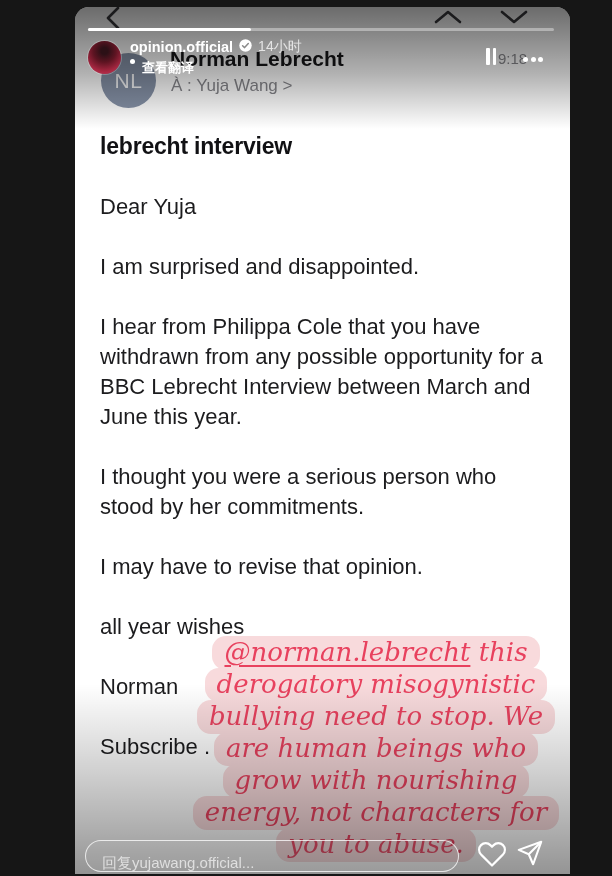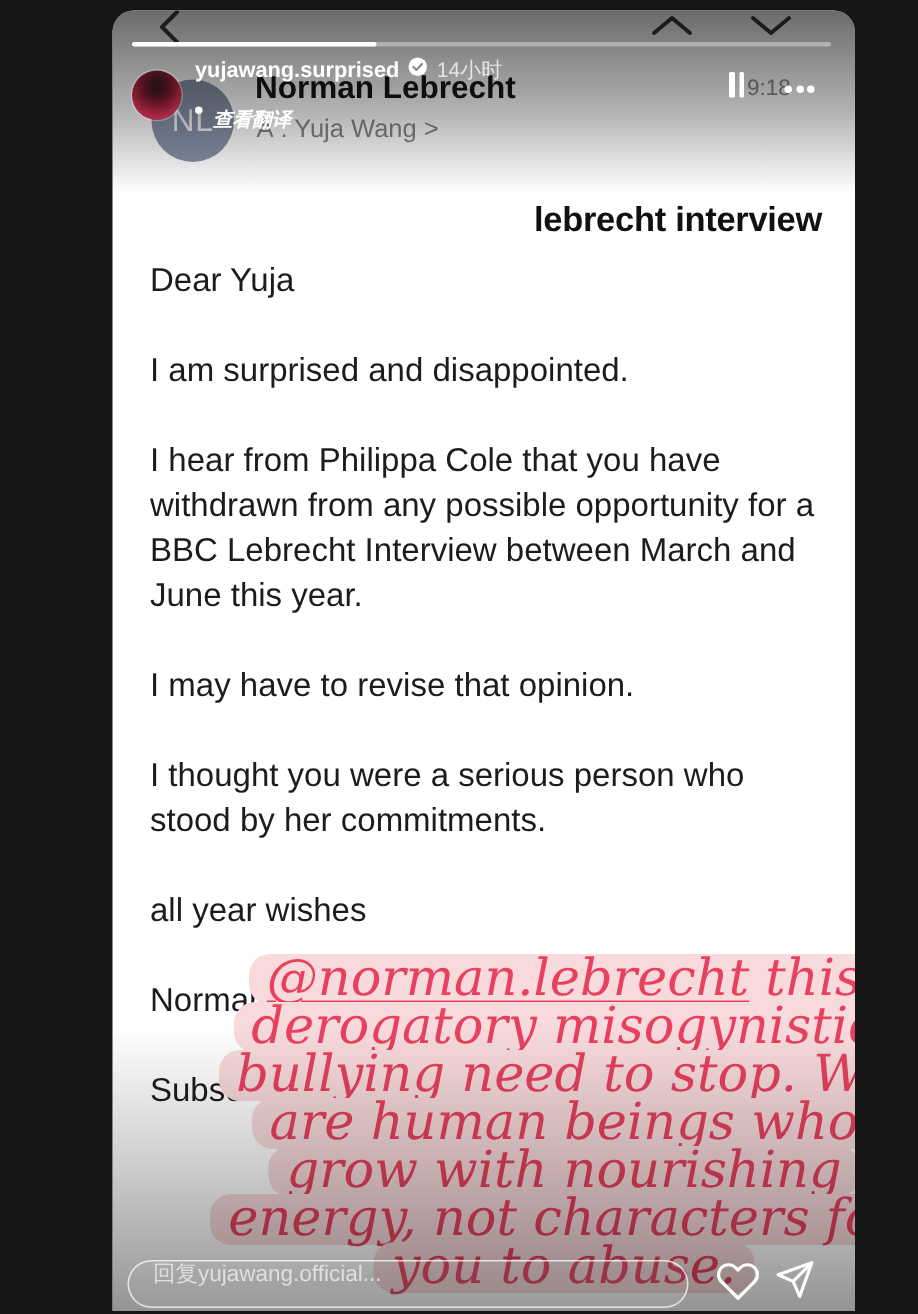--- a/index.html
+++ b/index.html
@@ -24,33 +24,33 @@
     position:absolute; left:26px; top:46px; width:55px; height:55px;
     border-radius:50%; background:#8591a6; color:#f4f5f7;
     display:flex; align-items:center; justify-content:center;
     font-size:21px; letter-spacing:.5px;
   }
   .sender-name { position:absolute; left:95px; top:40px; font-size:21px; font-weight:700; color:#161618; }
   .recipient   { position:absolute; left:96px; top:69px; font-size:17px; color:#86868b; }
   .email-time  { position:absolute; left:423px; top:43px; font-size:15px; color:#8a8a8e; }
 
   .email-body { position:absolute; left:25px; top:126px; width:448px; }
-  .email-subject { font-size:23px; font-weight:700; color:#111114; margin-bottom:12px; letter-spacing:-.2px;text-align:right; }
+  .email-subject { font-size:23px; font-weight:700; color:#111114; margin-bottom:32px; letter-spacing:-.2px; }
   .email-body p { font-size:22px; line-height:30px; margin-bottom:30px; white-space:pre-line; color:#1c1c1e; }
 
   
   .sticker {
     position:absolute; left:112px; top:631px; width:378px; z-index:2;
     display:flex; flex-direction:column; align-items:center;
   }
   .sticker .line {
     background:#f8dadc; color:#e8415e; border-radius:14px;
     padding:1px 12px 3px; margin-top:-2px;
     font-family:"DejaVu Serif", cursive; font-style:italic;
-    font-size:34px; line-height:30px; white-space:nowrap;
+    font-size:26px; line-height:30px; white-space:nowrap;
   }
   .sticker .mention { text-decoration:underline; text-underline-offset:4px; text-decoration-thickness:2px; }
 
   
   .scrim-top {
     position:absolute; left:0; top:0; width:100%; height:122px; z-index:3;
     background:linear-gradient(to bottom, rgba(0,0,0,.58), rgba(0,0,0,.30) 55%, rgba(0,0,0,0));
     pointer-events:none;
   }
   .scrim-bottom {
@@ -69,33 +69,33 @@
   .story-header { position:absolute; left:13px; top:31px; z-index:4; display:flex; align-items:center; }
   .story-avatar {
     width:33px; height:33px; border-radius:50%; flex:0 0 auto;
     background:radial-gradient(circle at 50% 30%, #2c1016 12%, #5e1422 40%, #a72741 72%, #c84160 100%);
     box-shadow:0 0 0 1px rgba(255,255,255,.25);
   }
   .story-header-text { margin-left:9px; }
   .username-row { display:flex; align-items:center; gap:6px; }
   .username { color:#ffffff; font-size:14.5px; font-weight:700; }
   .story-time { color:rgba(255,255,255,.75); font-size:14px; }
-  .translate-row { display:flex; align-items:flex-start; gap:7px; margin-top:15px;font-style:italic; }
+  .translate-row { display:flex; align-items:flex-start; gap:7px; margin-top:3px; }
   .translate-dot { width:5px; height:5px; border-radius:50%; background:#ffffff; }
   .translate-label { color:#ffffff; font-size:13px; font-weight:700; }
 
   .pause-icon { position:absolute; left:411px; top:41px; z-index:5; display:flex; gap:3px; }
   .pause-icon span { display:block; width:3.5px; height:17px; background:#ffffff; border-radius:1px; }
   .more-dots { position:absolute; left:448px; top:50px; z-index:5; display:flex; gap:2.5px; }
   .more-dots span { width:5px; height:5px; border-radius:50%; background:#ffffff; }
 
   .reply-bar {
     position:absolute; left:10px; top:833px; width:374px; height:32px; z-index:5;
     border:1.5px solid rgba(255,255,255,.75); border-radius:18px;
-    background:rgba(255,255,255,.05); display:flex; align-items:flex-start;
+    background:rgba(255,255,255,.05); display:flex; align-items:flex-end;
   }
   .reply-input {
     width:100%; background:transparent; border:none; outline:none;
     padding:0 16px; font-size:15px; color:#ffffff;
     font-family:"Liberation Sans", sans-serif;
   }
   .reply-input::placeholder { color:#dfdfdf; opacity:1; }
 
   .heart-btn { position:absolute; left:402px; top:832px; z-index:5; }
   .share-btn { position:absolute; left:440px; top:831px; z-index:5; }
@@ -131,23 +131,23 @@
       <div class="email-time">9:18</div>
 
       <div class="email-body">
         <div class="email-subject">lebrecht interview</div>
         <p>Dear Yuja</p>
         <p>I am surprised and disappointed.</p>
         <p>I hear from Philippa Cole that you have
 withdrawn from any possible opportunity for a
 BBC Lebrecht Interview between March and
 June this year.</p>
-        <p>I may have to revise that opinion.</p>
         <p>I thought you were a serious person who
 stood by her commitments.</p>
+        <p>I may have to revise that opinion.</p>
         <p>all year wishes</p>
         <p>Norman</p>
         <p>Subscribe . .</p>
       </div>
     </div>
 
     <div class="sticker">
       <span class="line"><span class="mention">@norman.lebrecht</span><span>  this</span></span>
       <span class="line">derogatory misogynistic</span>
       <span class="line">bullying need to stop. We</span>
@@ -161,21 +161,21 @@
     <div class="scrim-bottom"></div>
 
     <div class="progress-track">
       <div class="progress-fill" style="width:35%"></div>
     </div>
 
     <div class="story-header">
       <div class="story-avatar"></div>
       <div class="story-header-text">
         <div class="username-row">
-          <span class="username">yujawang.surprised</span>
+          <span class="username">opinion.official</span>
           <span>
             <svg width="13" height="13" viewBox="0 0 13 13">
                 <circle cx="6.5" cy="6.5" r="6.2" fill="#ffffff"></circle>
                 <polyline points="3.6,6.7 5.6,8.6 9.3,4.6" fill="none" stroke="#8a8a8a" stroke-width="1.5" stroke-linecap="round" stroke-linejoin="round"></polyline>
               </svg>
           </span>
           <span class="story-time">14小时</span>
         </div>
         <div class="translate-row">
           <span class="translate-dot"></span>

